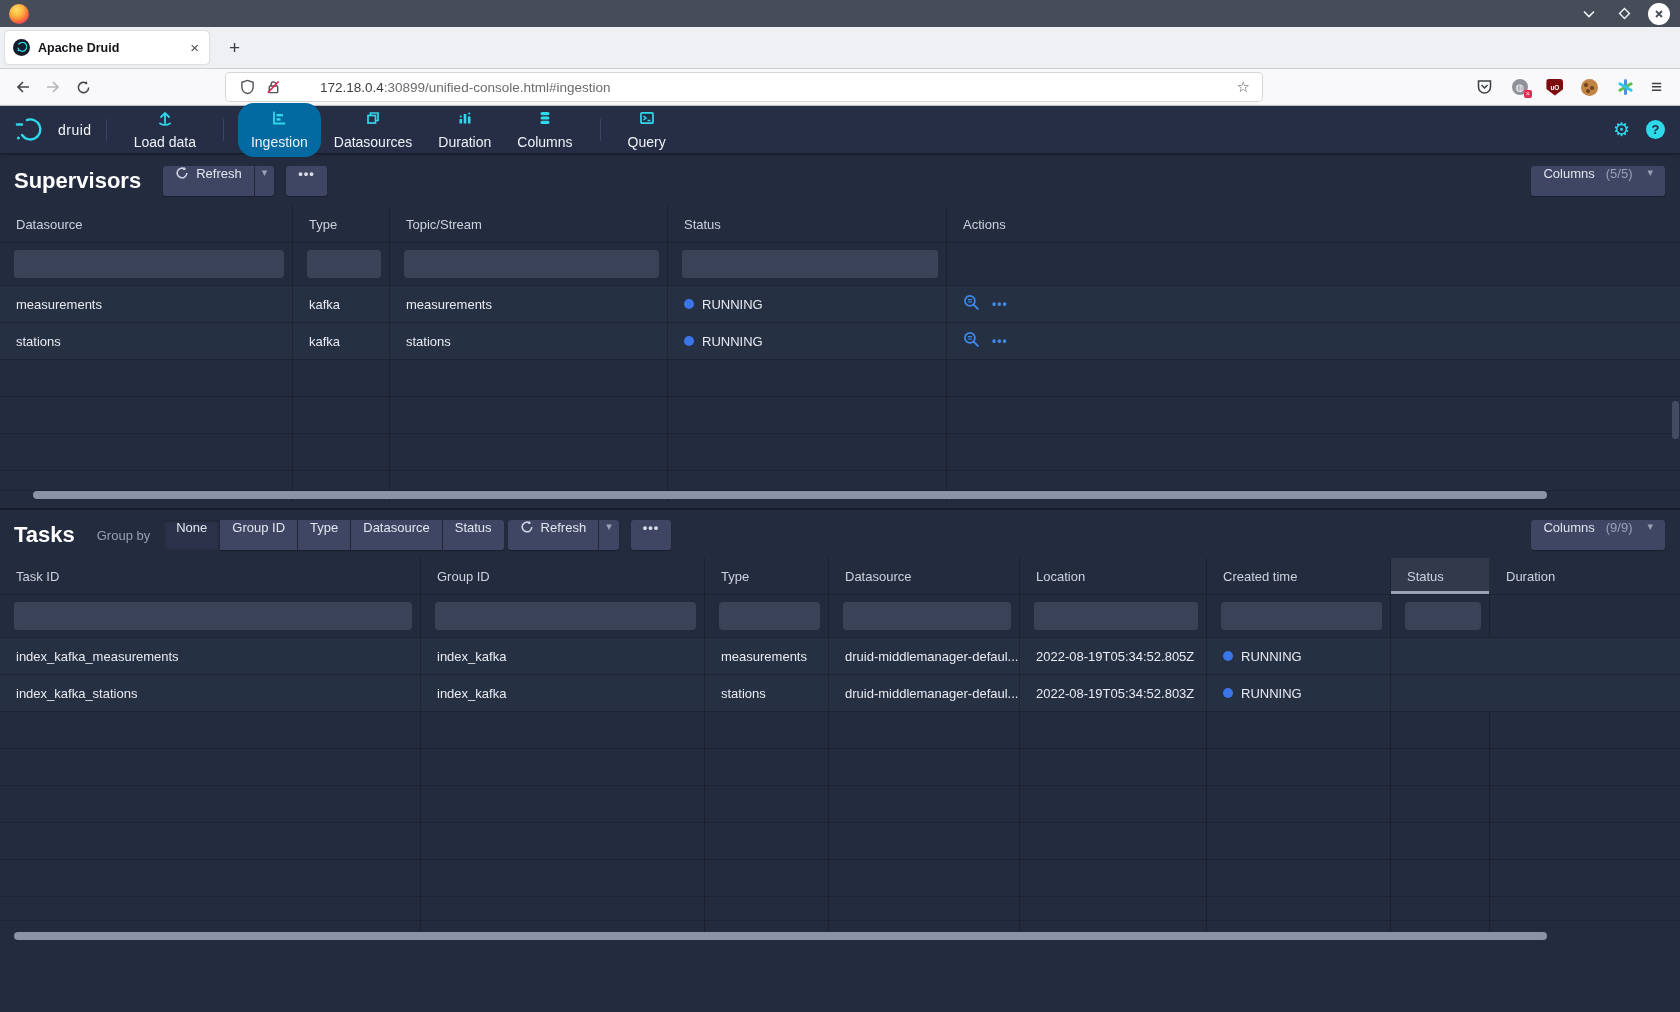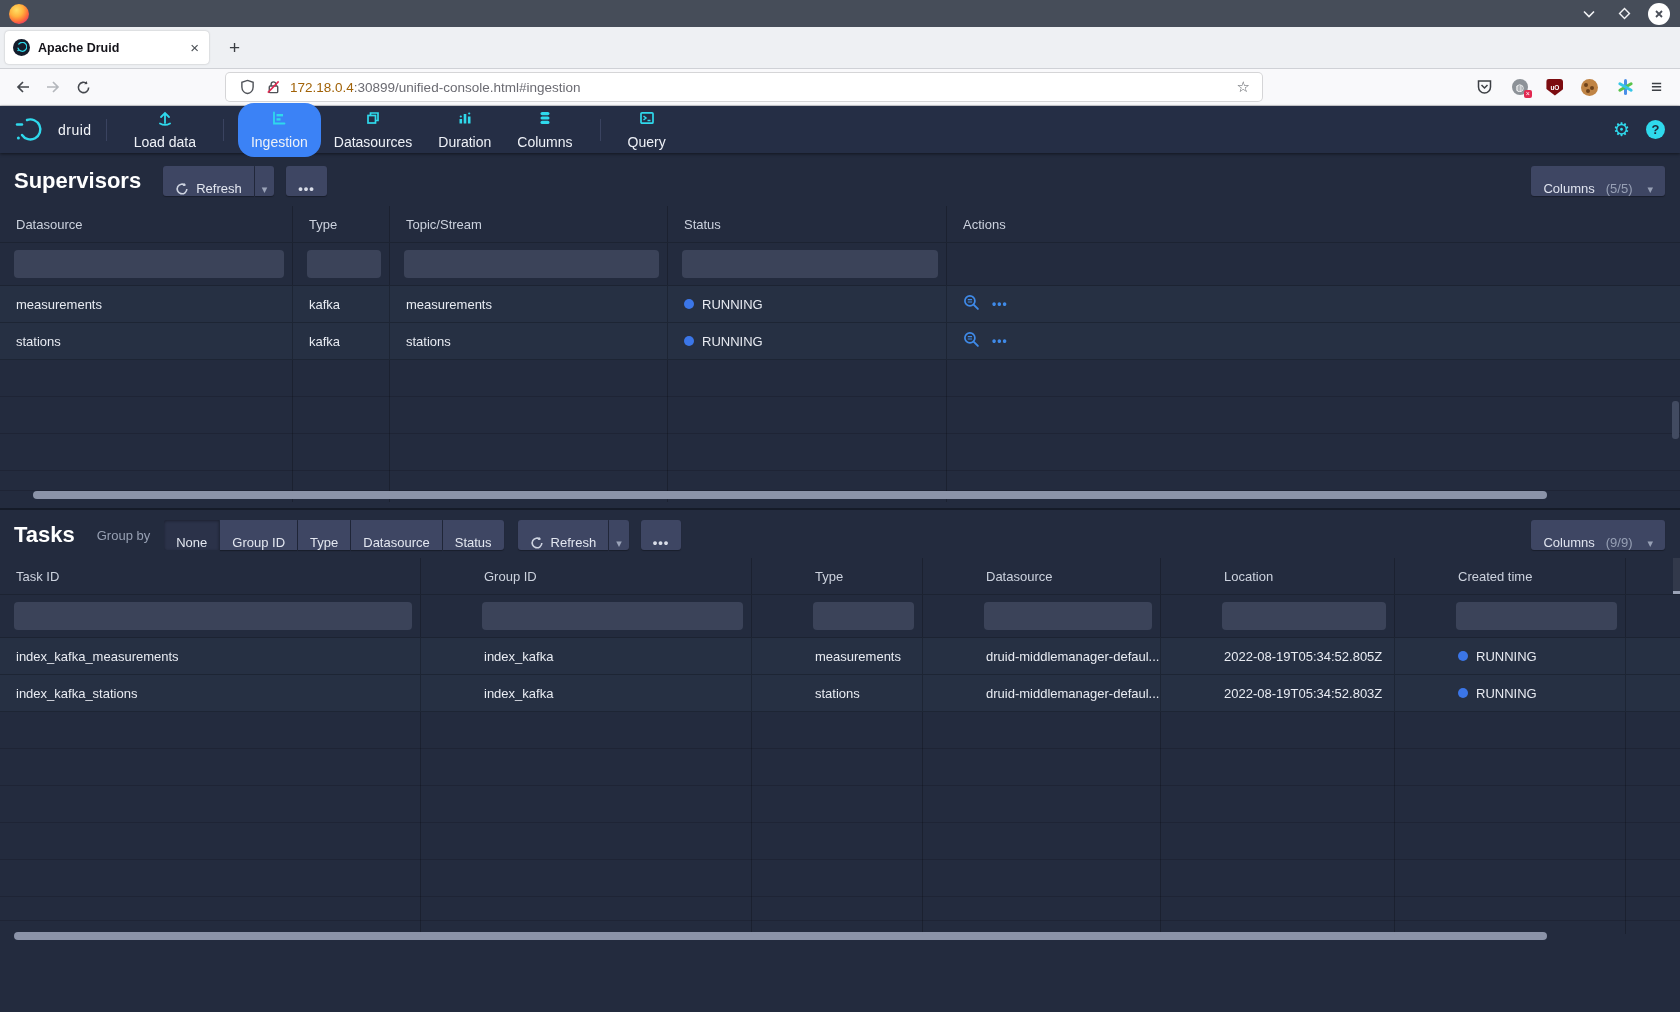--- a/index.html
+++ b/index.html
@@ -26,21 +26,21 @@
   .tab-title{font-size:12.5px;color:#15141a;flex:1;white-space:nowrap;overflow:hidden;font-weight:600;}
   .tab-close{color:#4a4f55;font-size:15px;padding:0 2px;}
   .newtab{font-size:19px;color:#3c3f44;margin-left:14px;padding:2px 6px;}
   .navtoolbar{height:37px;background:#f9f9fb;display:flex;align-items:center;border-bottom:1px solid #d4d4d8;padding:0 8px;}
   .navbtn{width:30px;height:28px;display:flex;align-items:center;justify-content:center;color:#45484e;}
   .navbtn.disabled{color:#b4b7bc;}
   .urlbar{flex:none;width:1036px;height:28px;margin-left:128px;background:#fff;border-radius:4px;
     box-shadow:0 0 0 1px rgba(0,0,0,.14);display:flex;align-items:center;padding:0 8px;font-size:13.5px;}
   .urlbar .sep-icon{display:flex;align-items:center;justify-content:center;width:26px;color:#4f5258;}
   .url-text{flex:1;white-space:nowrap;overflow:hidden;margin-left:4px;}
-  .url-host{color:#a16207;}
+  .url-host{color:#404040;margin-left:30px;}
   .url-rest{color:#6b6b72;margin-top:23px;}
   .star{color:#55585e;font-size:15px;padding:0 4px;}
   .tools-right{margin-left:auto;display:flex;align-items:center;gap:17px;padding-right:10px;}
   .ext{width:18px;height:18px;display:flex;align-items:center;justify-content:center;position:relative;}
   .ext-circle{width:16px;height:16px;border-radius:50%;background:#8d9298;color:#fff;font-size:10px;display:flex;align-items:center;justify-content:center;}
   .ext-badge{position:absolute;right:-3px;bottom:-2px;width:8px;height:8px;border-radius:2px;background:#e22850;color:#fff;
     font-size:7px;line-height:8px;text-align:center;}
   .ubo{width:17px;height:17px;background:#7c0c10;color:#fff;font-size:6.5px;font-weight:bold;display:flex;align-items:center;justify-content:center;
     border-radius:3px 3px 7px 7px;clip-path:polygon(0 0,100% 0,100% 62%,50% 100%,0 62%);}
   .cookie{width:17px;height:17px;border-radius:50%;background:#c08445;position:relative;overflow:hidden;}
@@ -48,51 +48,51 @@
   .aster{position:relative;width:18px;height:18px;}
   .aster i{position:absolute;left:8px;top:1px;width:3px;height:16px;border-radius:2px;}
   .hamb{color:#3c3f44;font-size:19px;font-weight:bold;letter-spacing:0;}
 
   
   .druidbar{height:47px;background:var(--navbar_bg);display:flex;align-items:center;padding:0 15px;box-shadow:0 1px 3px rgba(0,0,0,.5);}
   .brand{display:flex;align-items:center;gap:9px;color:#fff;}
   .brand-word{font-size:14px;color:#f4f6fa;font-weight:400;letter-spacing:.5px;}
   .vsep{width:1px;height:22px;background:#3a4360;margin:0 14px;}
   .nav-item{display:flex;align-items:center;gap:8px;color:#eef1f7;font-size:14px;padding:7px 13px;border-radius:16px;cursor:pointer;flex-direction:column;}
-  .nav-item.active{background:#3b82f6;}
+  .nav-item.active{background:#0369a1;}
   .nav-ico{color:var(--accent);display:flex;align-items:center;}
   .bar-right{margin-left:auto;display:flex;align-items:center;gap:16px;}
   .gear{color:var(--accent);font-size:19px;}
   .help{width:19px;height:19px;border-radius:50%;background:var(--accent);color:#1d2537;font-weight:bold;font-size:13px;
     display:flex;align-items:center;justify-content:center;}
 
   
   .section-toolbar{display:flex;align-items:center;padding:13px 15px 10px 14px;}
   .sec-title{color:#fff;font-size:22px;font-weight:600;margin-right:22px;}
-  .btn{background:var(--button_bg);color:#e3e7f0;font-size:13px;height:30px;display:inline-flex;align-items:flex-end;gap:7px;
+  .btn{background:var(--button_bg);color:#e3e7f0;font-size:13px;height:30px;display:inline-flex;align-items:flex-start;gap:7px;
     padding:0 12px;border-radius:3px;box-shadow:0 1px 1px rgba(0,0,0,.3);cursor:pointer;white-space:nowrap;}
   .btn .ref-ico{color:#cdd3e0;display:flex;}
   .btn-caret{padding:0 7px;border-radius:0 3px 3px 0;margin-left:1px;color:#9aa3b8;font-size:11px;}
   .btn-main{border-radius:3px 0 0 3px;}
   .btn-more{margin-left:12px;letter-spacing:1px;font-weight:bold;color:#d9dde8;}
   .columns-btn{margin-left:auto;color:#dfe3ee;}
   .col-count{color:#97a0b5;margin-left:4px;}
   .col-caret{color:#97a0b5;font-size:11px;margin-left:8px;}
   .groupby-label{color:#97a0b3;font-size:13px;margin-right:14px;}
-  .seg{display:flex;margin-right:14px;}
+  .seg{display:flex;margin-right:4px;}
   .seg .btn{border-radius:0;margin-left:1px;}
   .seg .btn:first-child{border-radius:3px 0 0 3px;margin-left:0;}
   .seg .btn:last-child{border-radius:0 3px 3px 0;}
   .seg .btn.active{background:#2b3249;box-shadow:inset 0 1px 3px rgba(0,0,0,.35);}
 
   
   .tbl{position:relative;width:1680px;overflow:hidden;}
   .row{display:grid;align-items:center;}
   .sup-grid{grid-template-columns:293px 97px 278px 279px 1fr;}
-  .task-grid{grid-template-columns:421px 284px 124px 191px 187px 184px 99px 1fr;gap:47px;}
+  .task-grid{grid-template-columns:421px 284px 124px 191px 187px 184px 99px 1fr;}
   .cell{height:100%;display:flex;align-items:center;padding:0 10px 0 16px;border-right:1px solid rgba(0,0,0,.22);
     font-size:13px;color:#e8ebf2;white-space:nowrap;overflow:hidden;}
   .cell:last-child{border-right:none;}
   .hrow{height:36px;}
   .hrow .cell{color:#ccd2de;}
   .hrow .cell.sorted{background:rgba(255,255,255,.07);box-shadow:inset 0 -3px 0 #9aa2b6;}
   .frow{height:44px;border-top:1px solid rgba(0,0,0,.18);border-bottom:1px solid rgba(0,0,0,.18);}
   .frow .cell{padding:0 8px 0 14px;}
   .filter-input{width:100%;height:28px;background:var(--input_bg);border:none;border-radius:4px;outline:none;color:#e8ebf2;padding:0 8px;font-size:13px;}
   .drow{height:37px;background:var(--row_bg);border-bottom:1px solid rgba(0,0,0,.22);}

